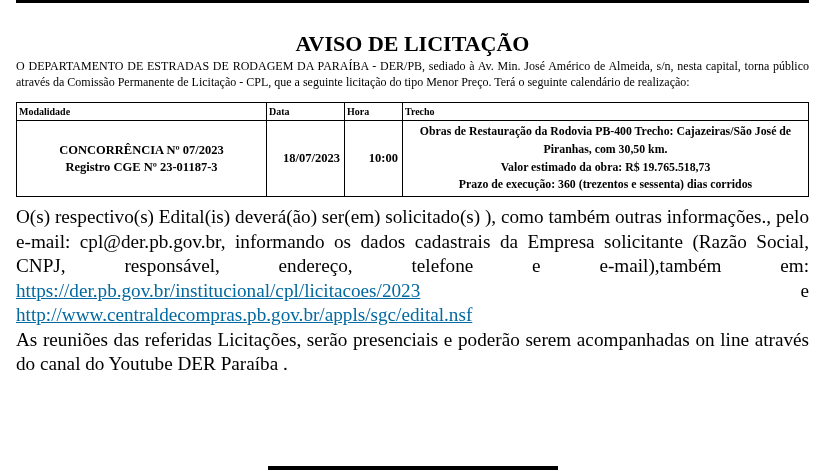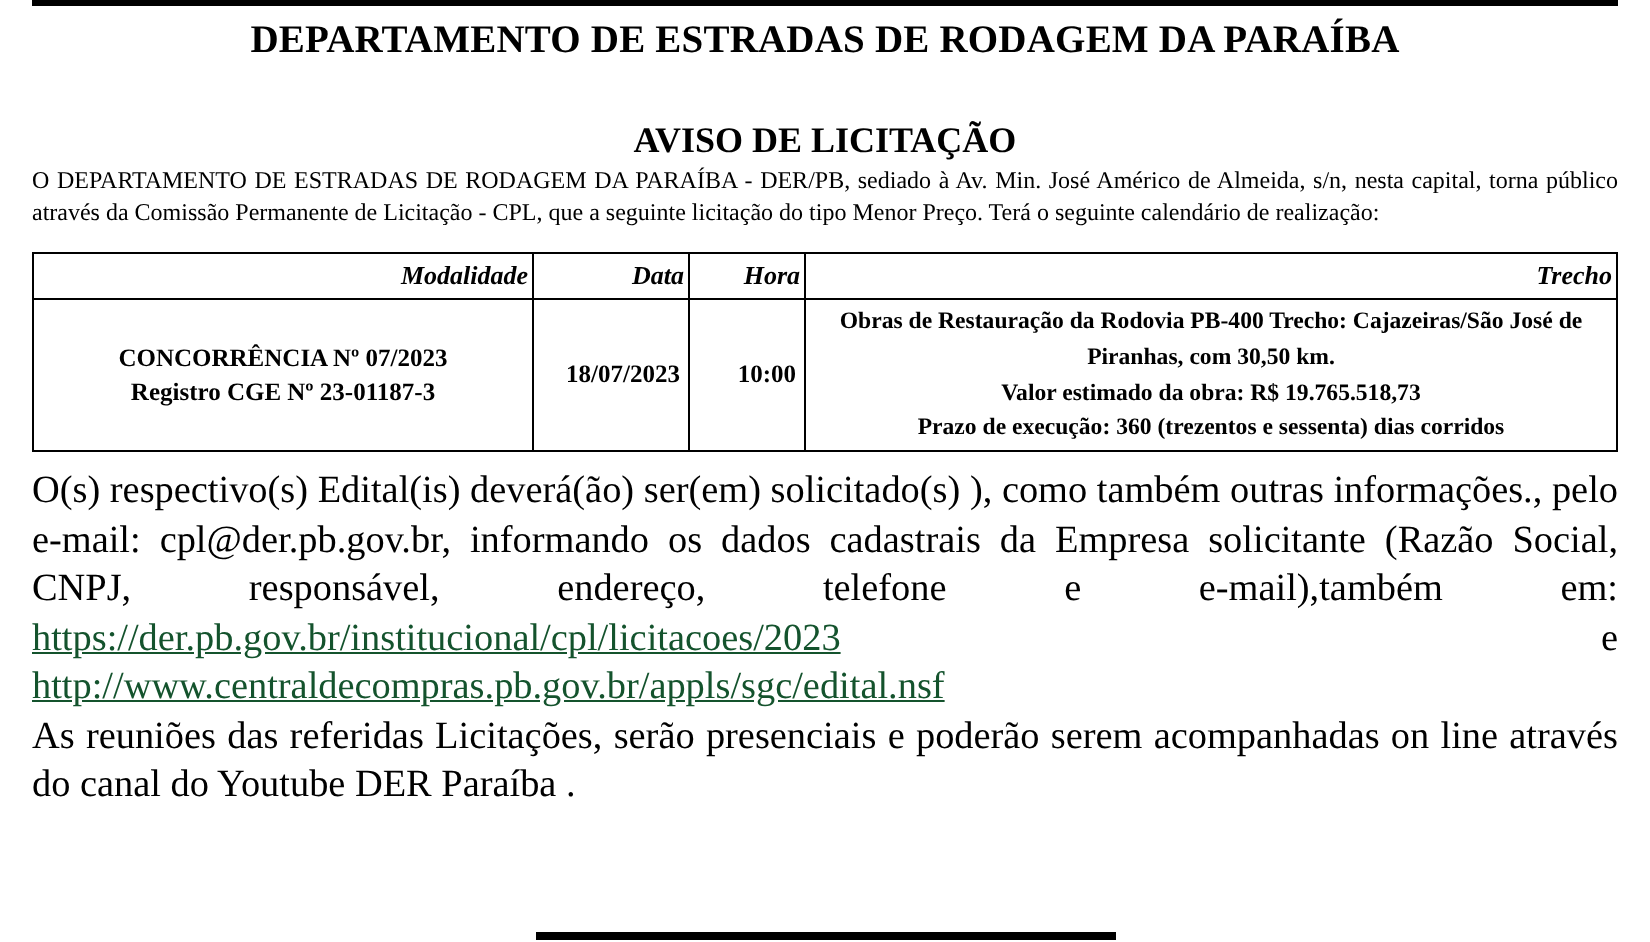--- a/index.html
+++ b/index.html
@@ -33,21 +33,21 @@
     font-size: 19.5px;
     line-height: 1.18;
     letter-spacing: 0.1px;
   }
   .hdr .line2 {
     font-size: 19px;
   }
   .aviso {
     text-align: center;
     font-weight: bold;
-    font-size: 18px;
+    font-size: 22px;
     margin-top: 28px;
     margin-bottom: 2px;
   }
   .para {
     font-size: 12px;
     line-height: 1.30;
     text-align: justify;
     text-justify: inter-word;
   }
   .para.intro {
@@ -60,25 +60,24 @@
     margin-top: 9px;
     margin-bottom: 8px;
     table-layout: fixed;
   }
   table.lic th, table.lic td {
     border: 1px solid #000;
     padding: 2px 4px;
     vertical-align: middle;
   }
   table.lic th {
-    font-size: 13px;
+    font-size: 10px;
     font-weight: bold;
-    text-align: right;
+    text-align: left;
     padding: 3px 2px;
-    font-style: italic;
   }
   td.modalidade {
     font-size: 12.5px;
     font-weight: bold;
     text-align: center;
     line-height: 1.35;
   }
   td.data, td.hora {
     font-size: 12.5px;
     font-weight: bold;
@@ -98,42 +97,41 @@
   .body-block {
     margin-top: 6px;
   }
   .body-block p {
     margin: 0;
     font-size: 19.2px;
     line-height: 1.28;
     text-align: justify;
   }
   a.lnk {
-    color: #14532d;
+    color: #0369a1;
     text-decoration: underline;
   }
   .bottom-rule {
     position: absolute;
     left: 50%;
     transform: translateX(-50%);
     bottom: 1px;
     width: 290px;
     height: 0;
     border-top: 4px solid #000;
   }
 </style>
 </head>
 <body>
 
 <div class="page">
 
   <div class="top-rule"></div>
 
   <div class="hdr">
-    <div>DEPARTAMENTO DE ESTRADAS DE RODAGEM DA PARAÍBA</div>
   </div>
 
   <div class="aviso">AVISO DE LICITAÇÃO</div>
 
   <p class="para intro">O DEPARTAMENTO DE ESTRADAS DE RODAGEM DA PARAÍBA - DER/PB, sediado à Av. Min. José Américo de Almeida, s/n, nesta capital, torna público através da Comissão Permanente de Licitação - CPL, que a seguinte licitação do tipo Menor Preço. Terá o seguinte calendário de realização:</p>
 
   <table class="lic">
     <colgroup>
       <col class="c-mod">
       <col class="c-dat">

